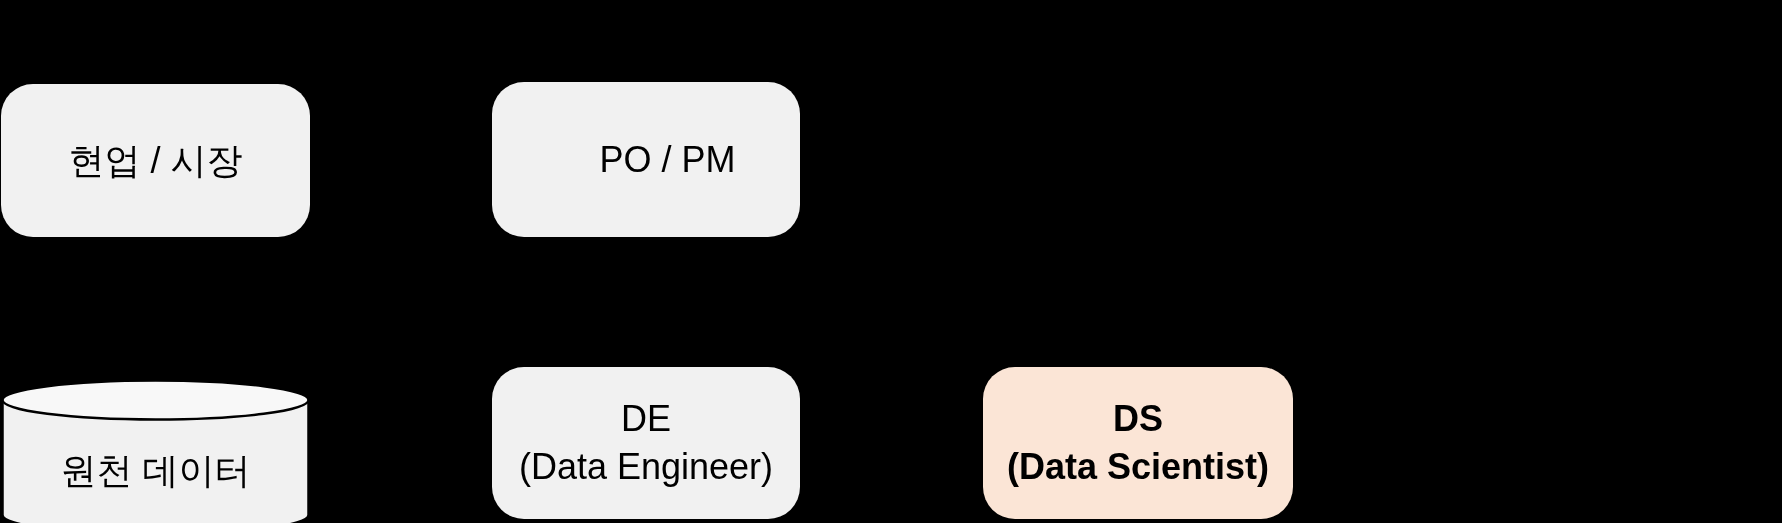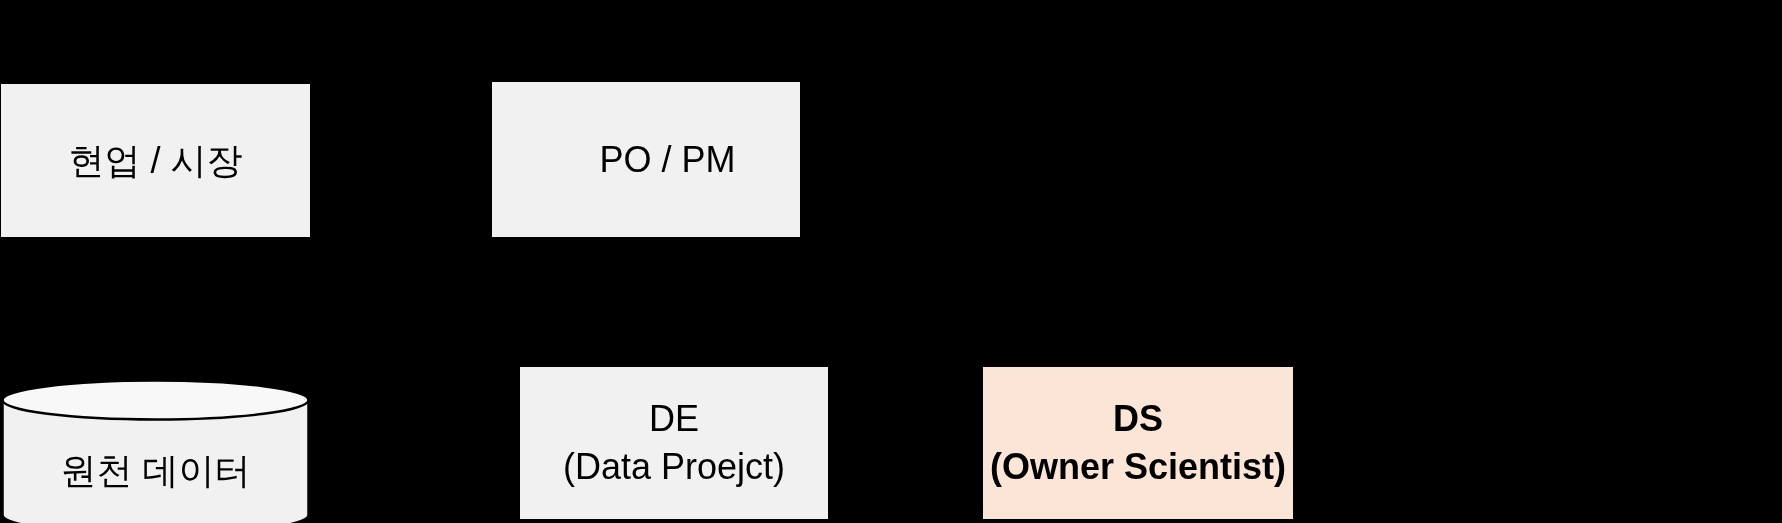--- a/index.html
+++ b/index.html
@@ -22,26 +22,27 @@
   .node{
     position:absolute;
     display:flex;
     flex-direction:column;
     align-items:center;
     justify-content:center;
     text-align:center;
     font-size:36px;
     line-height:48px;
     color:var(--text);
+    border-radius:32px;
   }
   .node.gray{background:var(--box-fill);}
   .node.peach{background:var(--ds-fill);}
   .node-business{left:1px;top:84px;width:309px;height:153px;}
   .node-popm{left:492px;top:82px;width:308px;height:155px;padding-left:43px;}
-  .node-de{left:492px;top:367px;width:308px;height:152px;margin-left:28px;}
+  .node-de{left:492px;top:367px;width:308px;height:152px;}
   .node-ds{left:983px;top:367px;width:310px;height:152px;font-weight:bold;}
   .cylinder-wrap{left:1px;top:379px;width:309px;height:157px;background:transparent;}
   .cylinder-svg{position:absolute;inset:0;width:100%;height:100%;}
   .cylinder-body{fill:var(--box-fill);stroke:var(--stroke);stroke-width:2.5;}
   .cylinder-top{fill:var(--cylinder-top-fill);stroke:var(--stroke);stroke-width:2.5;}
   .cylinder-label{position:relative;padding-top:26px;}
   .line{display:block;white-space:nowrap;}
 </style>
 </head>
 <body>
@@ -61,21 +62,21 @@
       <path class="cylinder-body" d="M1.5 21 L1.5 136 A153 19.5 0 0 0 307.5 136 L307.5 21 Z"></path>
       <ellipse class="cylinder-top" cx="154.5" cy="21" rx="153" ry="19.5"></ellipse>
     </svg>
     <div class="cylinder-label">
       <span class="line">원천 데이터</span>
     </div>
   </div>
 
   <div class="node gray node-de">
     <span class="line">DE</span>
-    <span class="line">(Data Proejct)</span>
+    <span class="line">(Data Engineer)</span>
   </div>
 
   <div class="node peach node-ds">
     <span class="line">DS</span>
-    <span class="line">(Owner Scientist)</span>
+    <span class="line">(Data Scientist)</span>
   </div>
 
 </div>
 
 </body></html>

